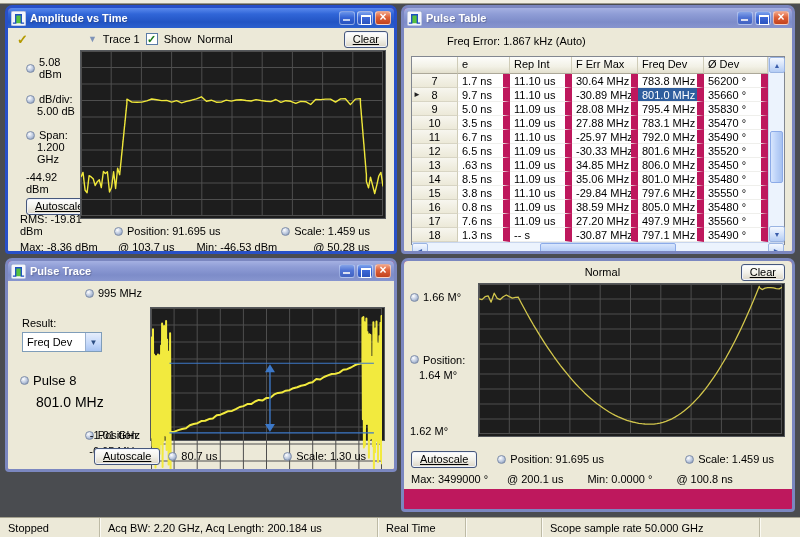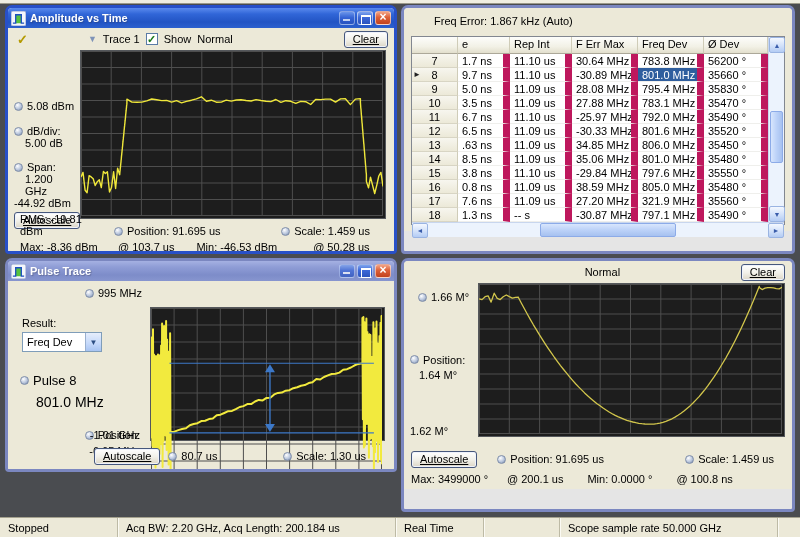--- a/index.html
+++ b/index.html
@@ -2,21 +2,21 @@
 <html style="--win-border-active: #2850c8; --win-border-inactive: #7b87c0; --plot-bg: #1d1d1d; --grid-line: #4e4e4e; --selection-blue: #2f5e9e; --trace-yellow: #f0e83b; --phase-trace: #d2c64c; --marker-blue: #3c78c8;"><head>
 <meta charset="utf-8">
 <style>
   * { margin:0; padding:0; box-sizing:border-box; }
   html,body { width:800px; height:537px; }
   body { font-family:"Liberation Sans", sans-serif; font-size:11px; color:#000; background:#36383c; }
   .screen { position:relative; width:800px; height:537px; overflow:hidden; background:#4a4c50; }
   .topstrip { position:absolute; left:0; top:0; width:800px; height:4px; background:#f0eee1; border-bottom:1px solid #9b998a; }
 
   
-  .win { position:absolute; border:3px solid var(--win-border-inactive,#7b87c0); border-radius:7px 7px 4px 4px; background:#e5e5e5; overflow:hidden; }
+  .win { position:absolute; border:3px solid var(--win-border-inactive,#7b87c0); border-radius:7px 7px 4px 4px; background:#be185d; overflow:hidden; }
   .win.active { border-color:var(--win-border-active,#2850c8); }
   .titlebar { height:20px; display:flex; align-items:center; padding:0 3px; gap:4px;
       background:linear-gradient(180deg,#a5b1e2 0%,#8f9dd6 30%,#7d8cc9 70%,#8795cf 100%); cursor:default; }
   .win.active .titlebar { background:linear-gradient(180deg,#5b8bee 0%,#3166d8 30%,#2254c4 70%,#2c60ce 100%); }
   .title-text { color:#fff; font-weight:bold; font-size:11px; text-shadow:1px 1px 1px #3345; flex:1; white-space:nowrap; }
   .win-icon { width:15px; height:15px; flex:0 0 15px; }
   .winbtns { display:flex; gap:2px; }
   .wbtn { width:16px; height:14px; border-radius:3px; border:1px solid rgba(255,255,255,.55); position:relative; cursor:pointer;
       background:linear-gradient(180deg,#7fa4ee 0%,#3c68d8 45%,#2b53be 100%); }
   .wbtn.close { background:linear-gradient(180deg,#f2a385 0%,#dd6038 45%,#c2421c 100%); }
@@ -46,30 +46,30 @@
   
   #win-amplitude { left:5px; top:5px; width:392px; height:249px; }
   #win-table     { left:401px; top:5px; width:394px; height:249px; }
   #win-trace     { left:5px; top:258px; width:392px; height:214px; }
   #win-phase     { left:401px; top:258px; width:394px; height:254px; }
 
   
   .amp-toolbar { height:22px; display:flex; align-items:center; gap:6px; padding:0 6px 0 9px; }
   .amp-toolbar .sp1 { width:48px; }
   .amp-mid { position:absolute; left:0; top:22px; right:0; height:169px; }
-  .amp-left { position:absolute; left:0; top:0; bottom:0; width:68px; padding:2px 0 0 6px; display:flex; flex-direction:column;margin-top:44px; }
+  .amp-left { position:absolute; left:0; top:0; bottom:0; width:68px; padding:2px 0 0 18px; display:flex; flex-direction:column; }
   #amp-plot { left:72px; top:0; right:8px; bottom:0; }
   .amp-left .ind { margin-left:11px; }
   .amp-left .spacer { flex:1; }
   .amp-bot1, .amp-bot2 { position:absolute; left:4px; right:0; height:16px; display:flex; align-items:flex-end; }
   .amp-bot1 { top:193px; } .amp-bot2 { top:209px; }
   .w92 { width:92px; padding-left:8px; }
 
   
-  .pt-freq { padding:7px 0 5px 30px; }
+  .pt-freq { padding:7px 0 5px 43px; }
   .pt-wrap { position:absolute; left:7px; right:7px; top:28px; bottom:6px; border:1px solid #828790; background:#fff; display:flex; flex-direction:column; }
   .pt-grid { flex:1; display:flex; }
   .pt-cols { flex:1; display:flex; flex-direction:column; overflow:hidden; }
   .thead { display:flex; height:17px; }
   .hcell { background:linear-gradient(180deg,#fdfdfb,#f2f1e6 60%,#e2dfcd); border-right:1px solid #cfccb8; border-bottom:1px solid #aca899;
       padding:1px 0 0 4px; white-space:nowrap; overflow:hidden; }
   .trow { display:flex; height:14px; }
   .tcell { padding:0 0 0 4px; white-space:nowrap; overflow:hidden; font-size:11px; line-height:14px; }
   .rownum { background:linear-gradient(180deg,#f7f6ef,#ece9d8); border-right:1px solid #cfccb8; border-bottom:1px solid #d8d5c4;
       text-align:center; padding:0; display:flex; align-items:center; }
@@ -101,32 +101,32 @@
   .ptr-pos { position:absolute; right:10px; top:148px; }
   .ptr-posval { position:absolute; right:10px; top:164px; }
   .ptr-bottomscale { position:absolute; right:10px; bottom:2px; }
   .ptr-bot { position:absolute; left:0; right:0; bottom:2px; height:22px; display:flex; align-items:center; }
 
   
   .ph-top { height:22px; display:flex; align-items:center; }
   .ph-top .mode { flex:1; text-align:center; padding-left:60px; }
   .ph-left { position:absolute; left:0; top:22px; width:74px; bottom:52px; }
   #ph-plot { left:74px; top:22px; right:7px; bottom:52px; }
-  .ph-166 { position:absolute; left:14px; top:8px; }
+  .ph-166 { position:absolute; left:6px; top:8px; }
   .ph-poslbl { position:absolute; left:6px; top:46%; }
   .ph-posval { position:absolute; left:15px; top:calc(46% + 15px); }
   .ph-162 { position:absolute; left:6px; bottom:0; }
   .ph-bot1 { position:absolute; left:0; right:0; bottom:20px; height:20px; display:flex; align-items:center; }
   .ph-bot2 { position:absolute; left:0; right:0; bottom:2px; height:16px; display:flex; align-items:center; }
 
   
   .statusbar { position:absolute; left:0; right:0; bottom:0; height:20px; background:#ece9d8; border-top:1px solid #a5a28f;
       display:flex; align-items:stretch; font-size:11px; }
   .sb-sec { display:flex; align-items:center; padding:0 8px; border-right:1px solid #bdbaa5; box-shadow:1px 0 0 #fbfaf3; white-space:nowrap; }
-  .sb-0{width:118px;} .sb-1{width:278px;} .sb-2{width:88px;} .sb-3{width:76px;} .sb-4{width:218px;} .sb-5{flex:1;border-right:none;box-shadow:none;}
+  .sb-0{width:100px;} .sb-1{width:278px;} .sb-2{width:88px;} .sb-3{width:76px;} .sb-4{width:218px;} .sb-5{flex:1;border-right:none;box-shadow:none;}
 </style>
 </head>
 <body>
 
 <div class="screen">
   <div class="topstrip"></div>
 
   <div class="win active" id="win-amplitude">
     <div class="titlebar">
       <svg class="win-icon" viewBox="0 0 16 16">
@@ -212,20 +212,32 @@
       <div class="amp-bot2">
         <span class="w92">Max:  -8.36 dBm</span>
         <span style="margin-left:14px">@  103.7 us</span>
         <span style="margin-left:22px">Min: -46.53 dBm</span>
         <span style="margin-left:36px">@ 50.28 us</span>
       </div>
     </div>
   </div>
 
   <div class="win" id="win-table">
+    <div class="titlebar">
+      <svg class="win-icon" viewBox="0 0 16 16">
+        <rect x="0" y="0" width="16" height="16" rx="2" fill="#f4f6fb" stroke="#8899c8"></rect>
+        <path d="M2 13 h3 V4 h6 v9 h3" fill="#57c23e" stroke="#1c50c0" stroke-width="1.4"></path>
+      </svg>
+      <span class="title-text">Pulse Table</span>
+      <span class="winbtns">
+        <span class="wbtn minb"></span>
+        <span class="wbtn maxb"></span>
+        <span class="wbtn close"></span>
+      </span>
+    </div>
     <div class="win-body">
       <div class="pt-freq">Freq Error: 1.867 kHz (Auto)</div>
       <div class="pt-wrap">
         <div class="pt-grid">
           <div class="pt-cols">
             <div class="thead">
               <span class="hcell c0"></span>
               <span class="hcell c1">e</span>
               <span class="hcell c2">Rep Int</span>
               <span class="hcell c3">F Err Max</span>
@@ -344,21 +356,21 @@
                   <div class="tcell datacell c5">35480 °</div>
                 </div>
                 <div class="trow">
                   <div class="tcell rownum c0">
                     <span class="rp"></span>
                     <span class="rn">17</span>
                   </div>
                   <div class="tcell datacell c1">7.6 ns</div>
                   <div class="tcell datacell c2">11.09 us</div>
                   <div class="tcell datacell c3">27.20 MHz</div>
-                  <div class="tcell datacell c4">321.9 MHz</div>
+                  <div class="tcell datacell c4">497.9 MHz</div>
                   <div class="tcell datacell c5">35560 °</div>
                 </div>
                 <div class="trow">
                   <div class="tcell rownum c0">
                     <span class="rp"></span>
                     <span class="rn">18</span>
                   </div>
                   <div class="tcell datacell c1">1.3 ns</div>
                   <div class="tcell datacell c2">-- s</div>
                   <div class="tcell datacell c3">-30.87 MHz</div>

